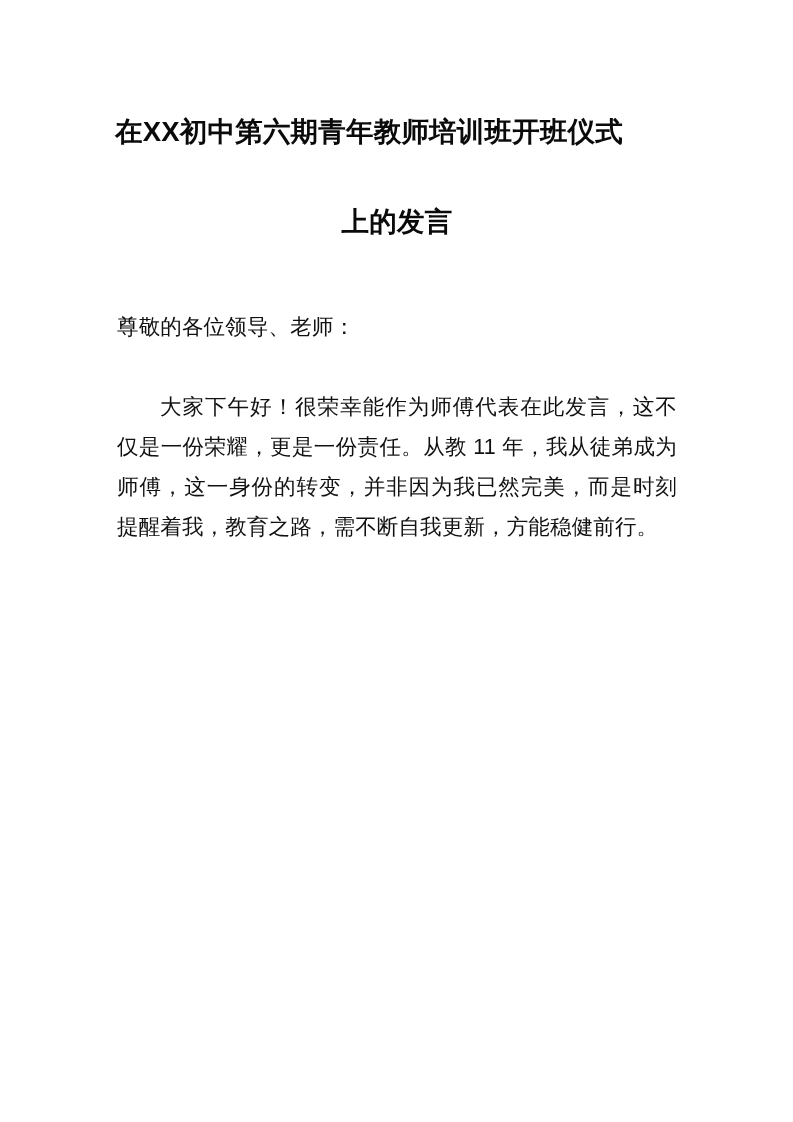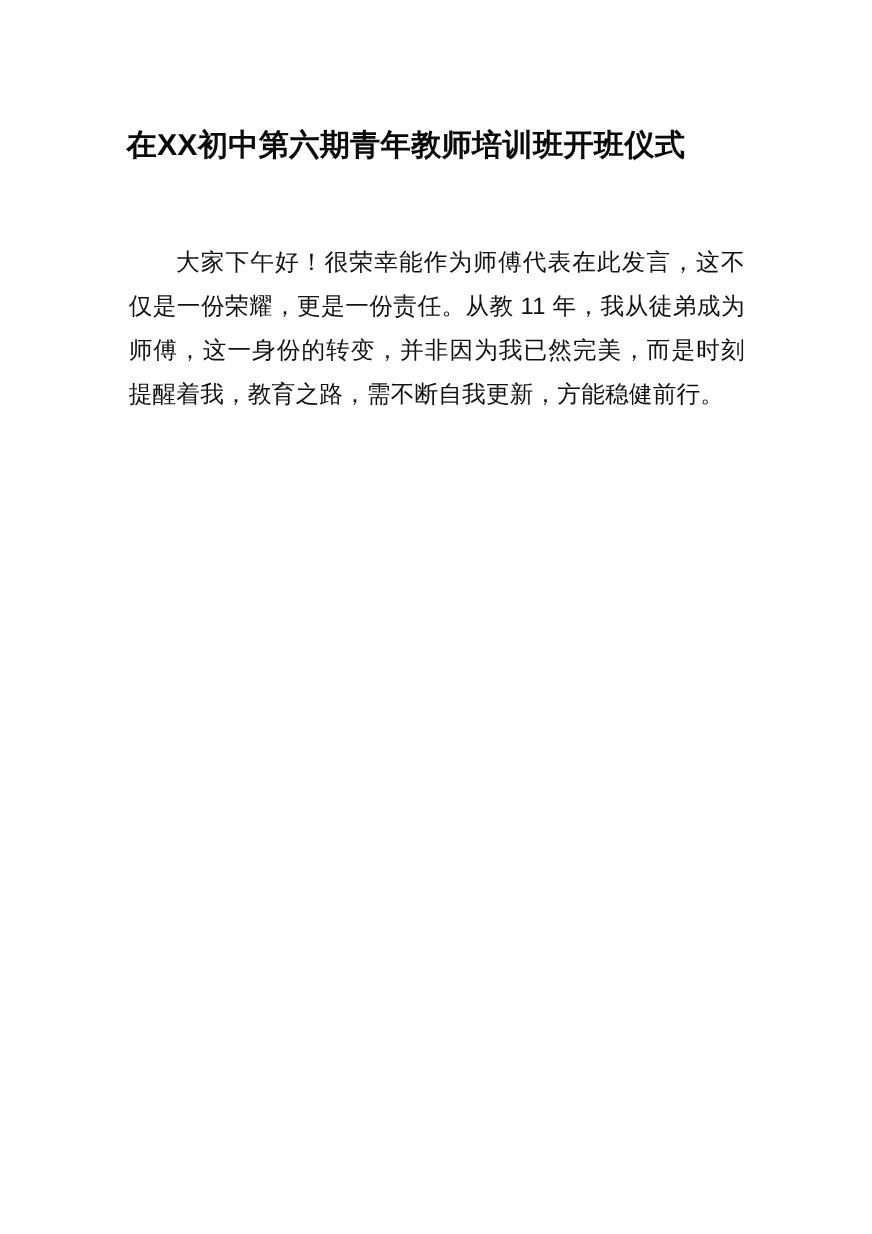--- a/index.html
+++ b/index.html
@@ -71,22 +71,24 @@
   }
 </style>
 </head>
 <body>
 
 <div class="page">
   <div class="content">
 
     <h1 class="doc-title">
       <span class="title-line-1">在XX初中第六期青年教师培训班开班仪式</span>
+      <span class="title-line-2">上的发言</span>
     </h1>
 
     <div class="body-block">
+      <p class="para salutation">尊敬的各位领导、老师：</p>
 
       <p class="para indent">大家下午好！很荣幸能作为师傅代表在此发言，这不仅是一份荣耀，更是一份责任。从教 11 年，我从徒弟成为师傅，这一身份的转变，并非因为我已然完美，而是时刻提醒着我，教育之路，需不断自我更新，方能稳健前行。</p>
 
     </div>
 
   </div>
 </div>
 
 </body></html>

